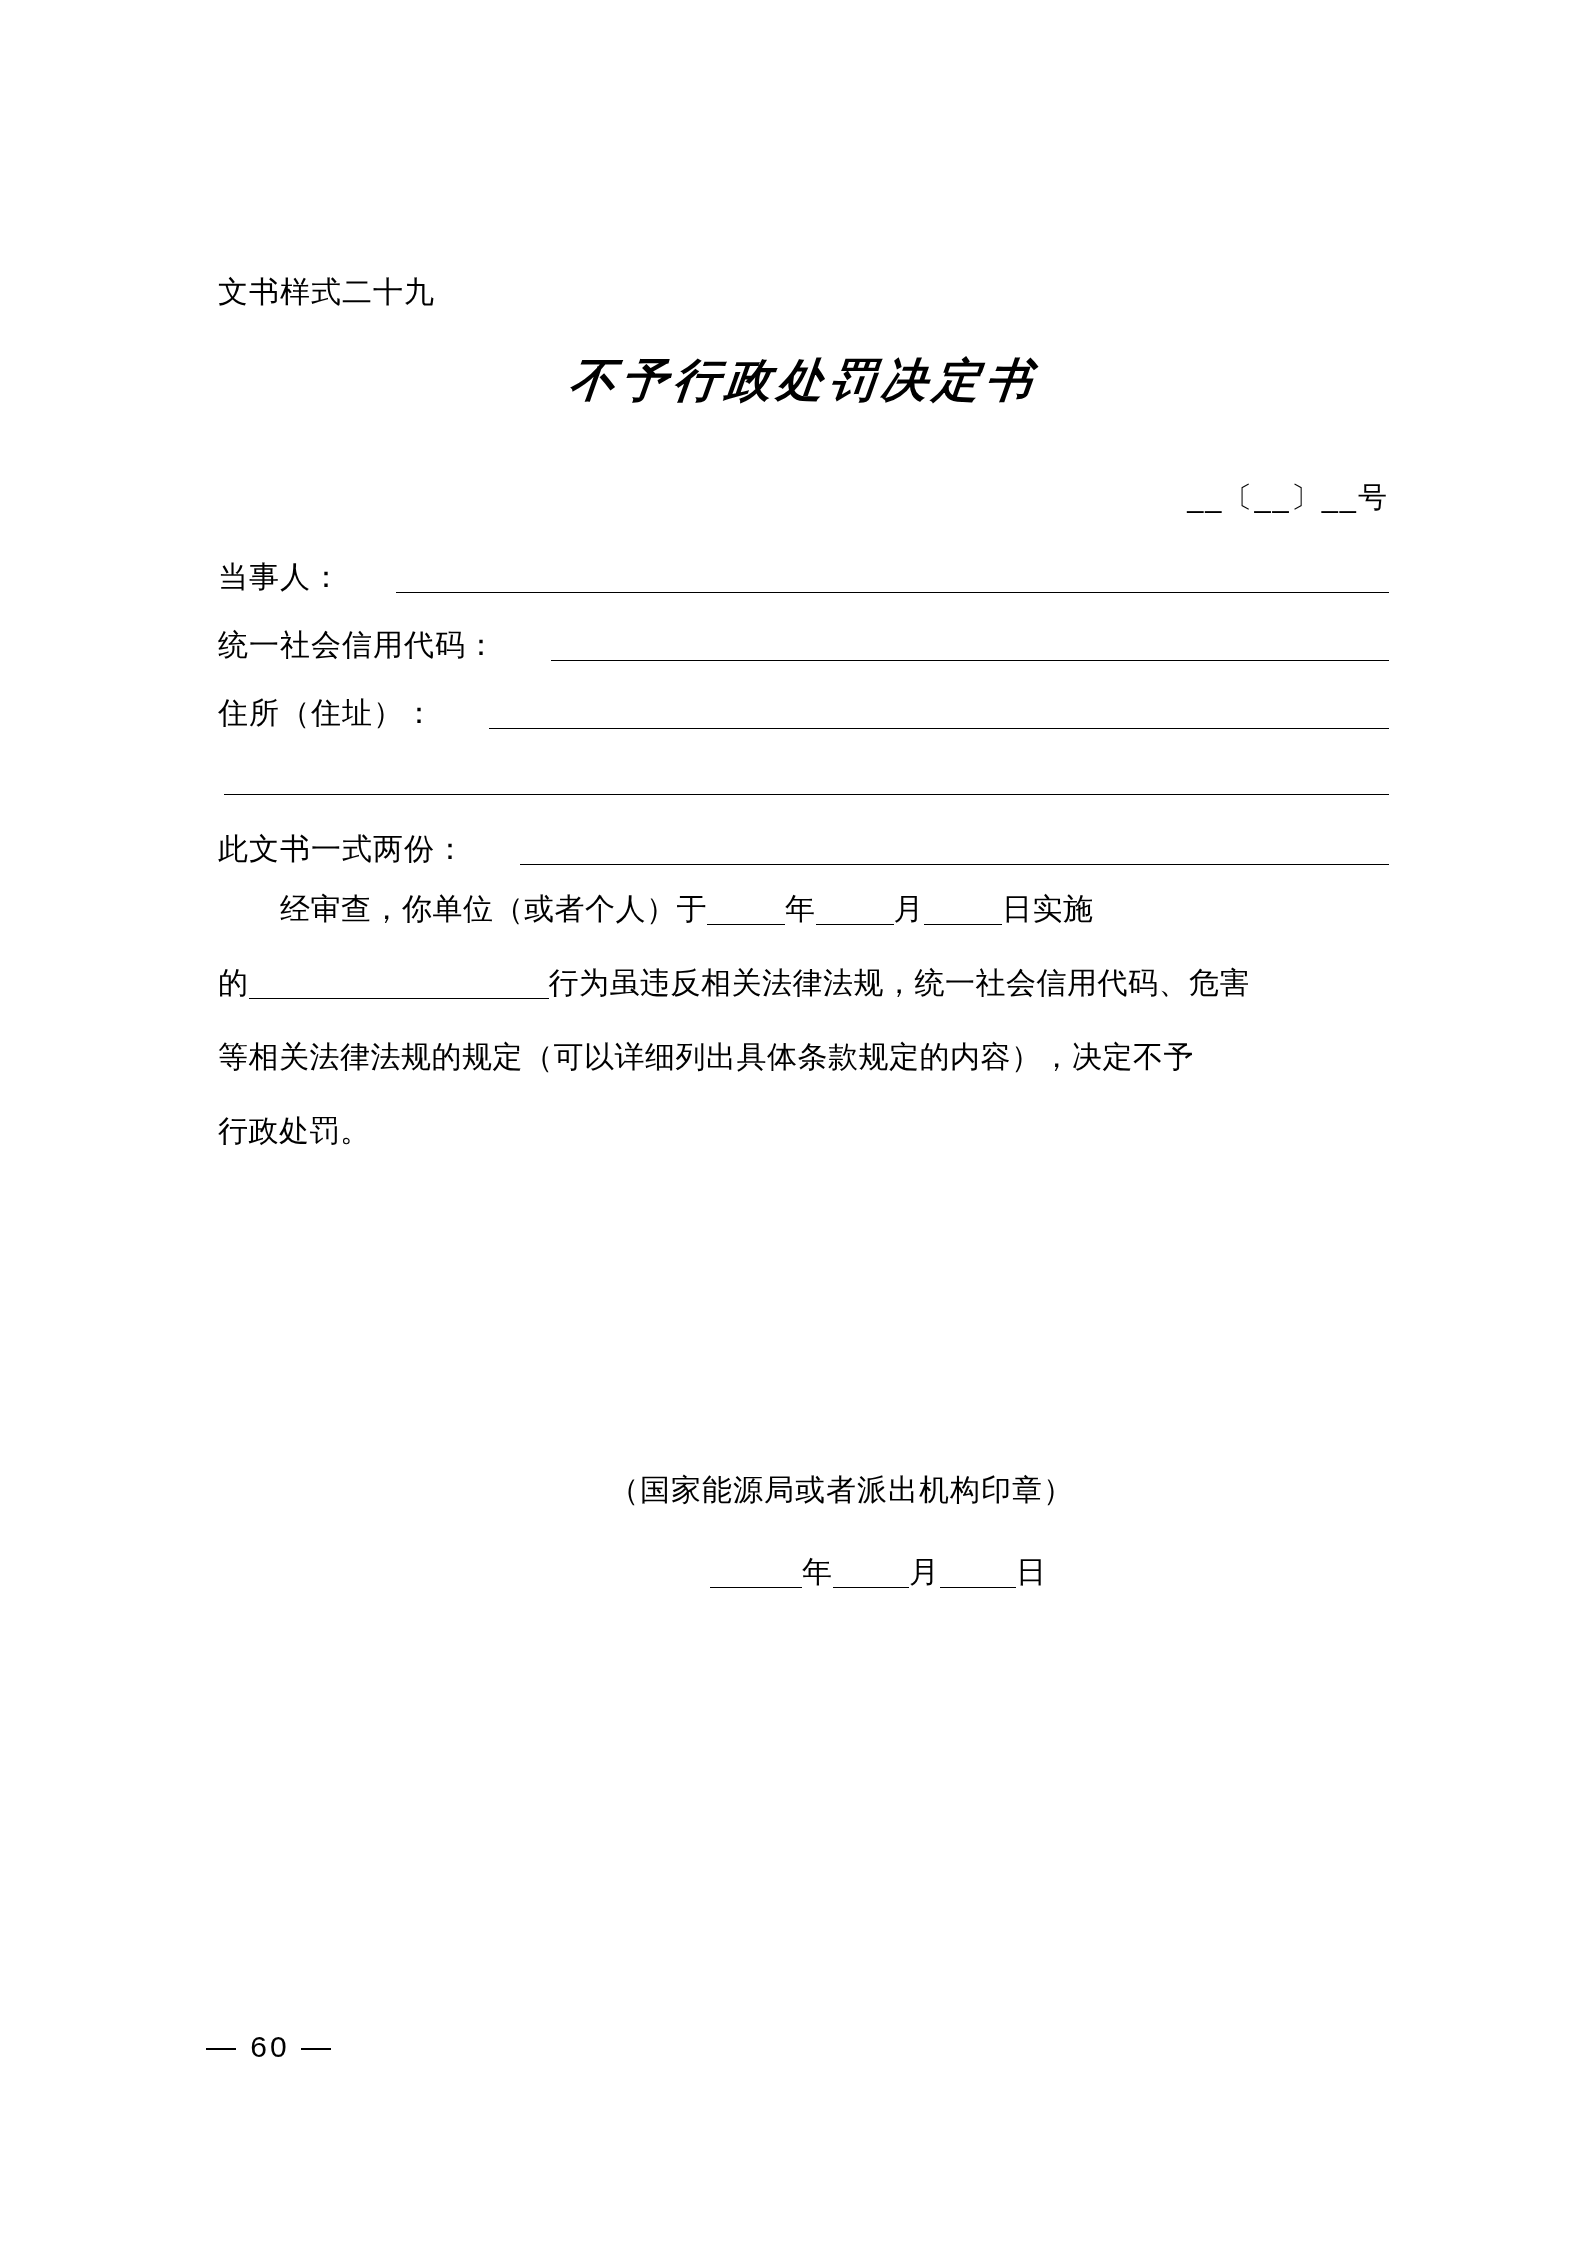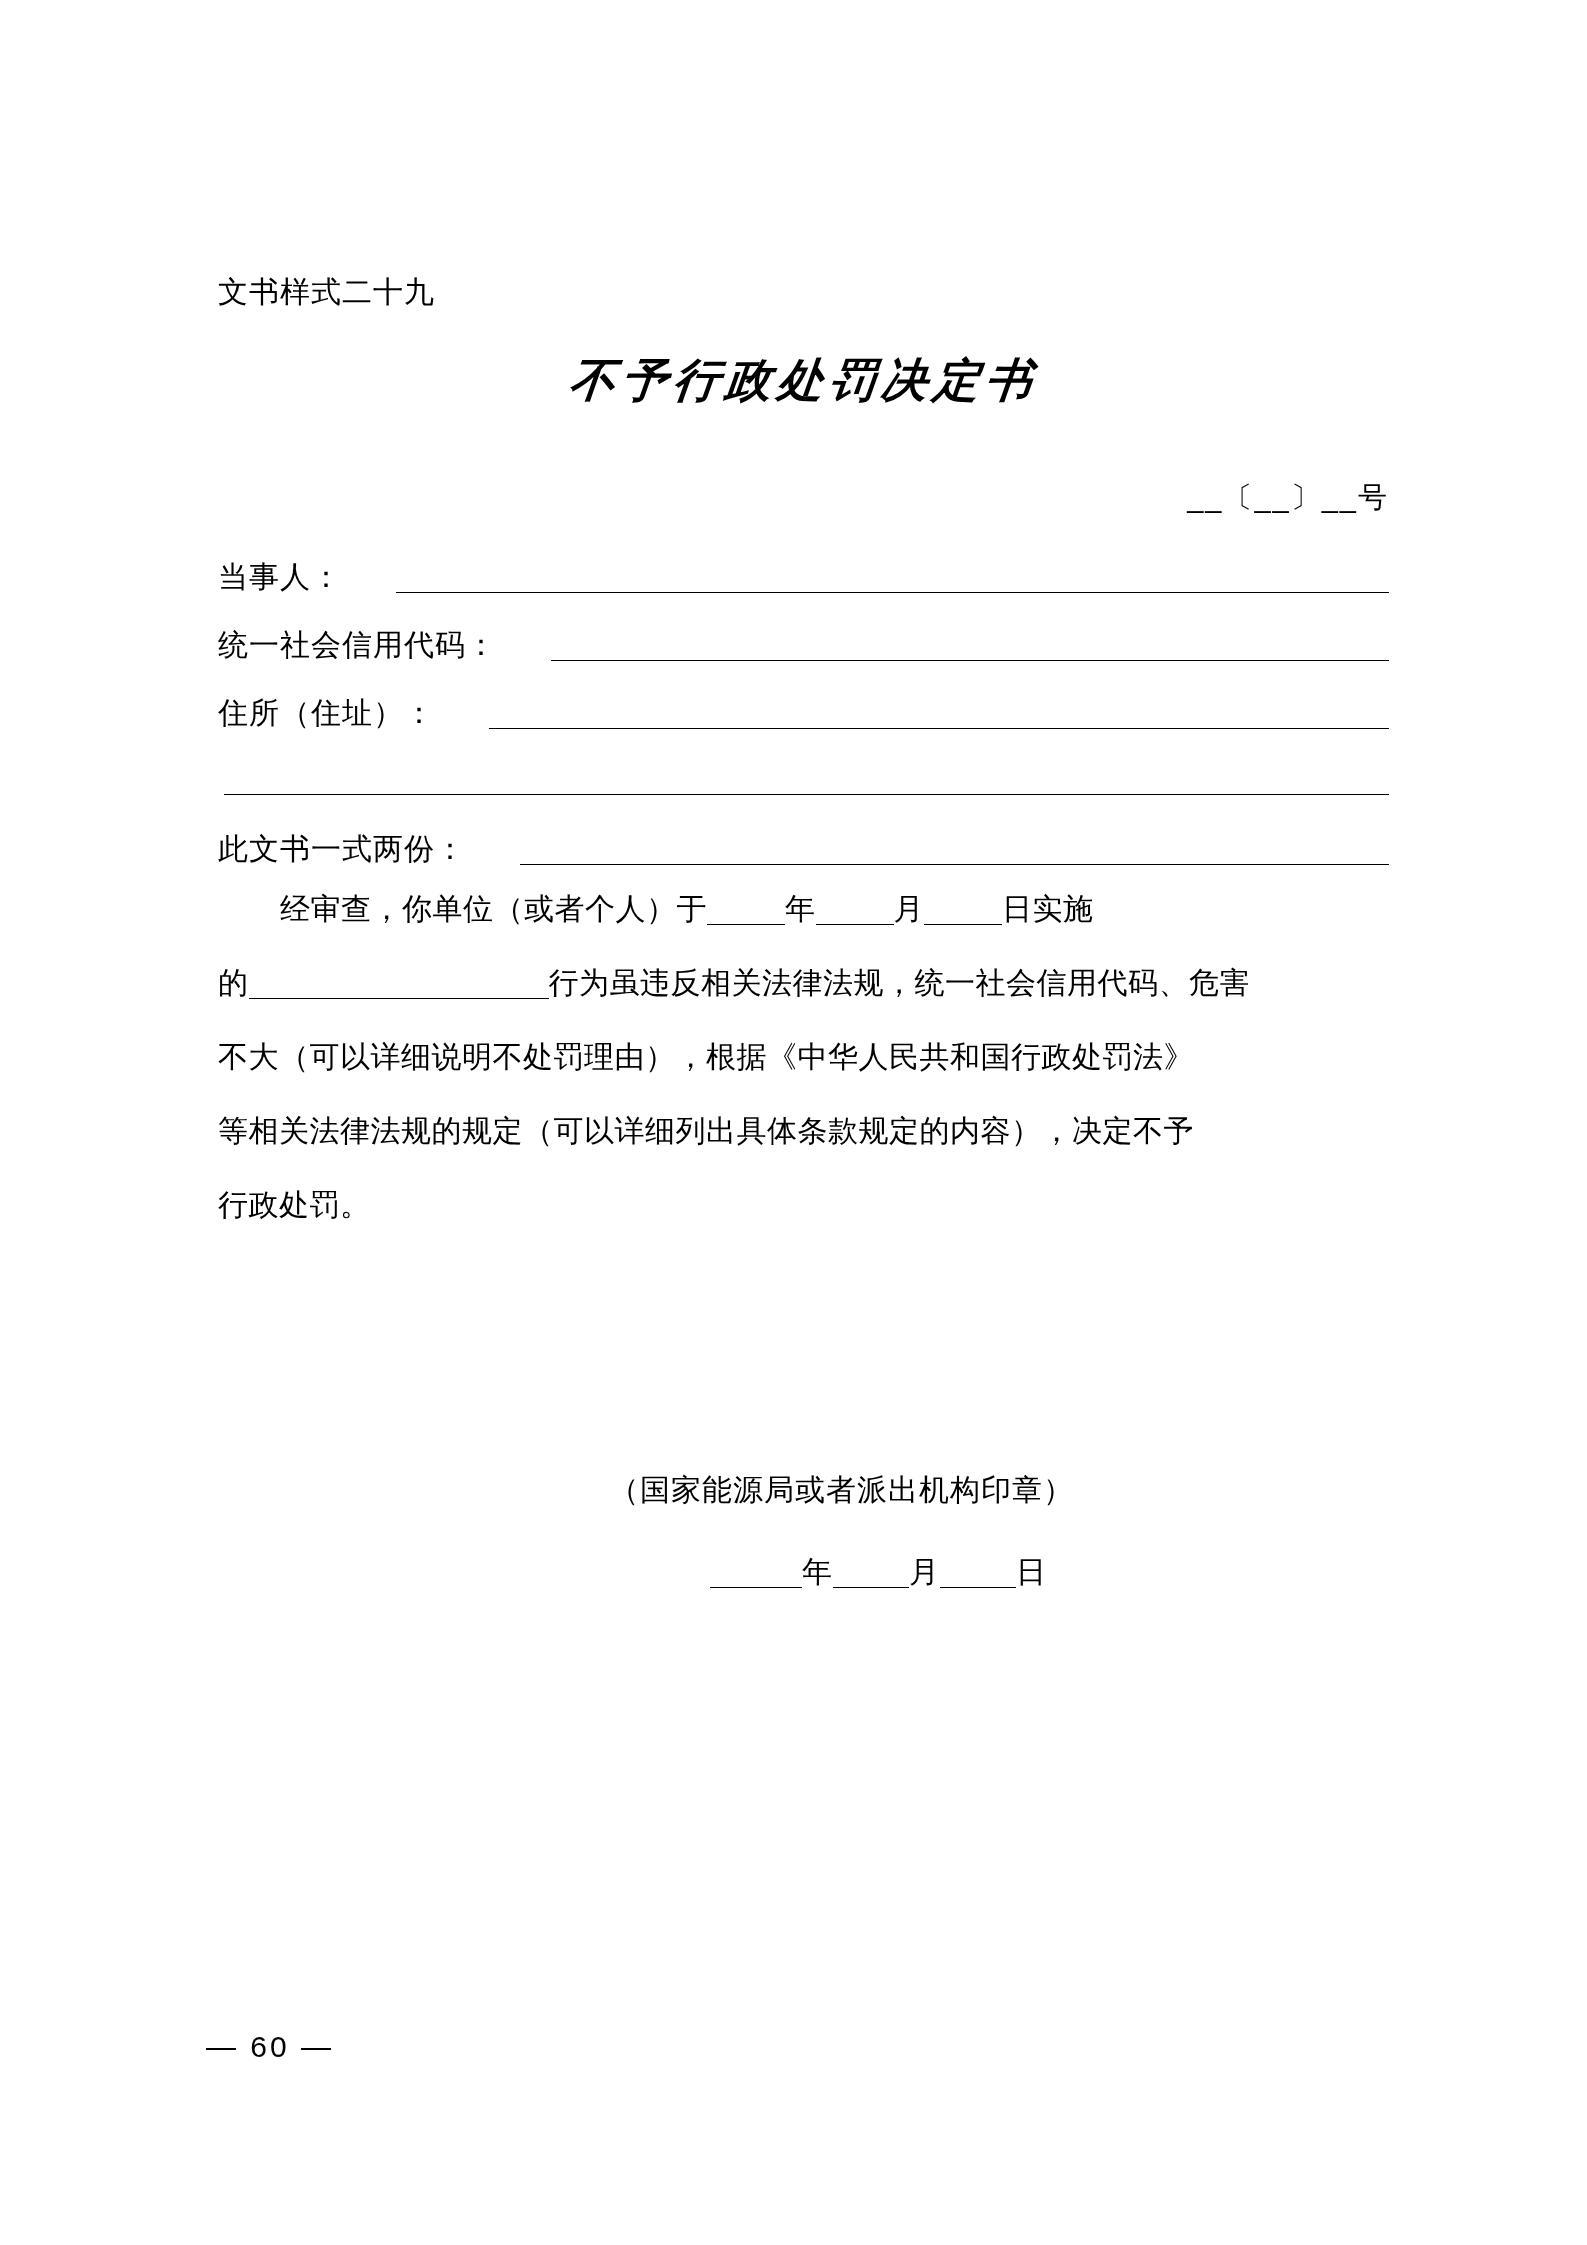--- a/index.html
+++ b/index.html
@@ -184,21 +184,20 @@
   </div>
 
   <div class="field-row" style="top:832px">
     <span class="field-label">此文书一式两份：</span>
     <span class="field-line"></span>
   </div>
 
   <div class="body-block">
     <p class="indent"><span>经审查，你单位（或者个人）于</span><span class="blank-s"></span><span>年</span><span class="blank-s"></span><span>月</span><span class="blank-s"></span><span>日实施</span></p>
     <p><span>的</span><span class="blank-m"></span><span>行为虽违反相关法律法规，统一社会信用代码、危害</span></p>
-    <p>不大（可以详细说明不处罚理由），根据《中华人民共和国行政处罚法》</p>
     <p>等相关法律法规的规定（可以详细列出具体条款规定的内容），决定不予</p>
     <p>行政处罚。</p>
   </div>
 
   <div class="seal-line">（国家能源局或者派出机构印章）</div>
 
   <div class="date-line"><span class="blank-s"></span><span>年</span><span class="blank-xs"></span><span>月</span><span class="blank-xs"></span><span>日</span></div>
 
 
   <div class="page-number">— 60 —</div>

